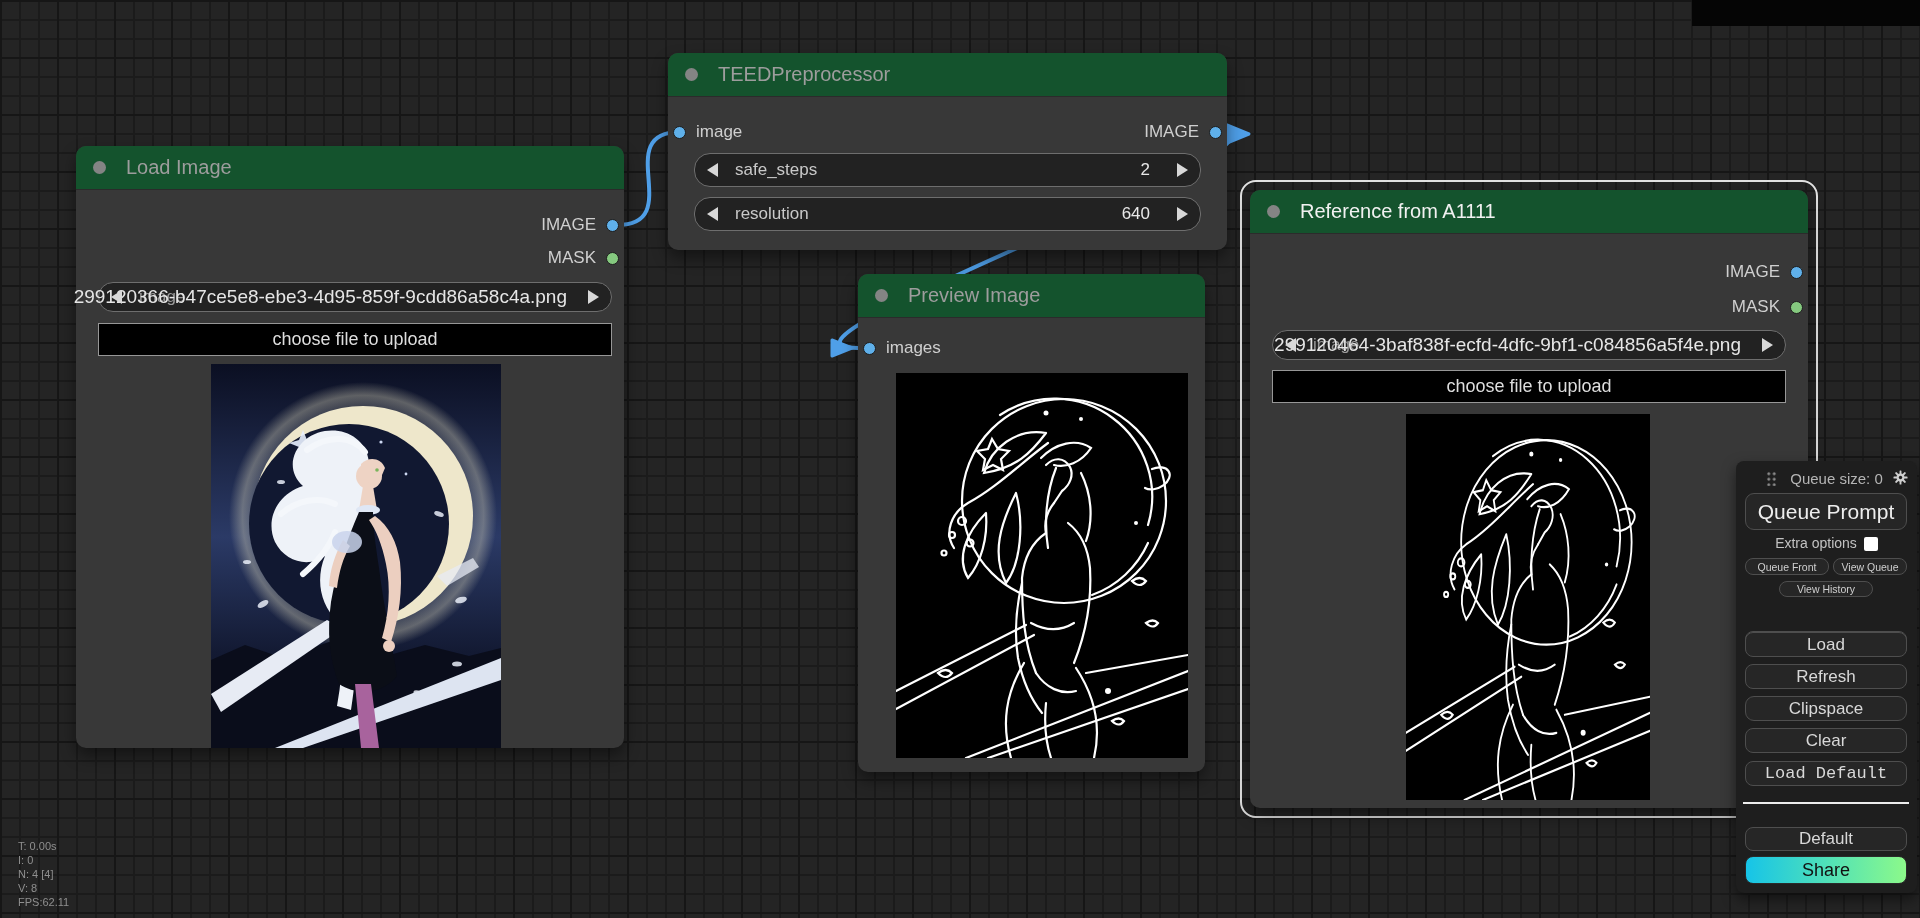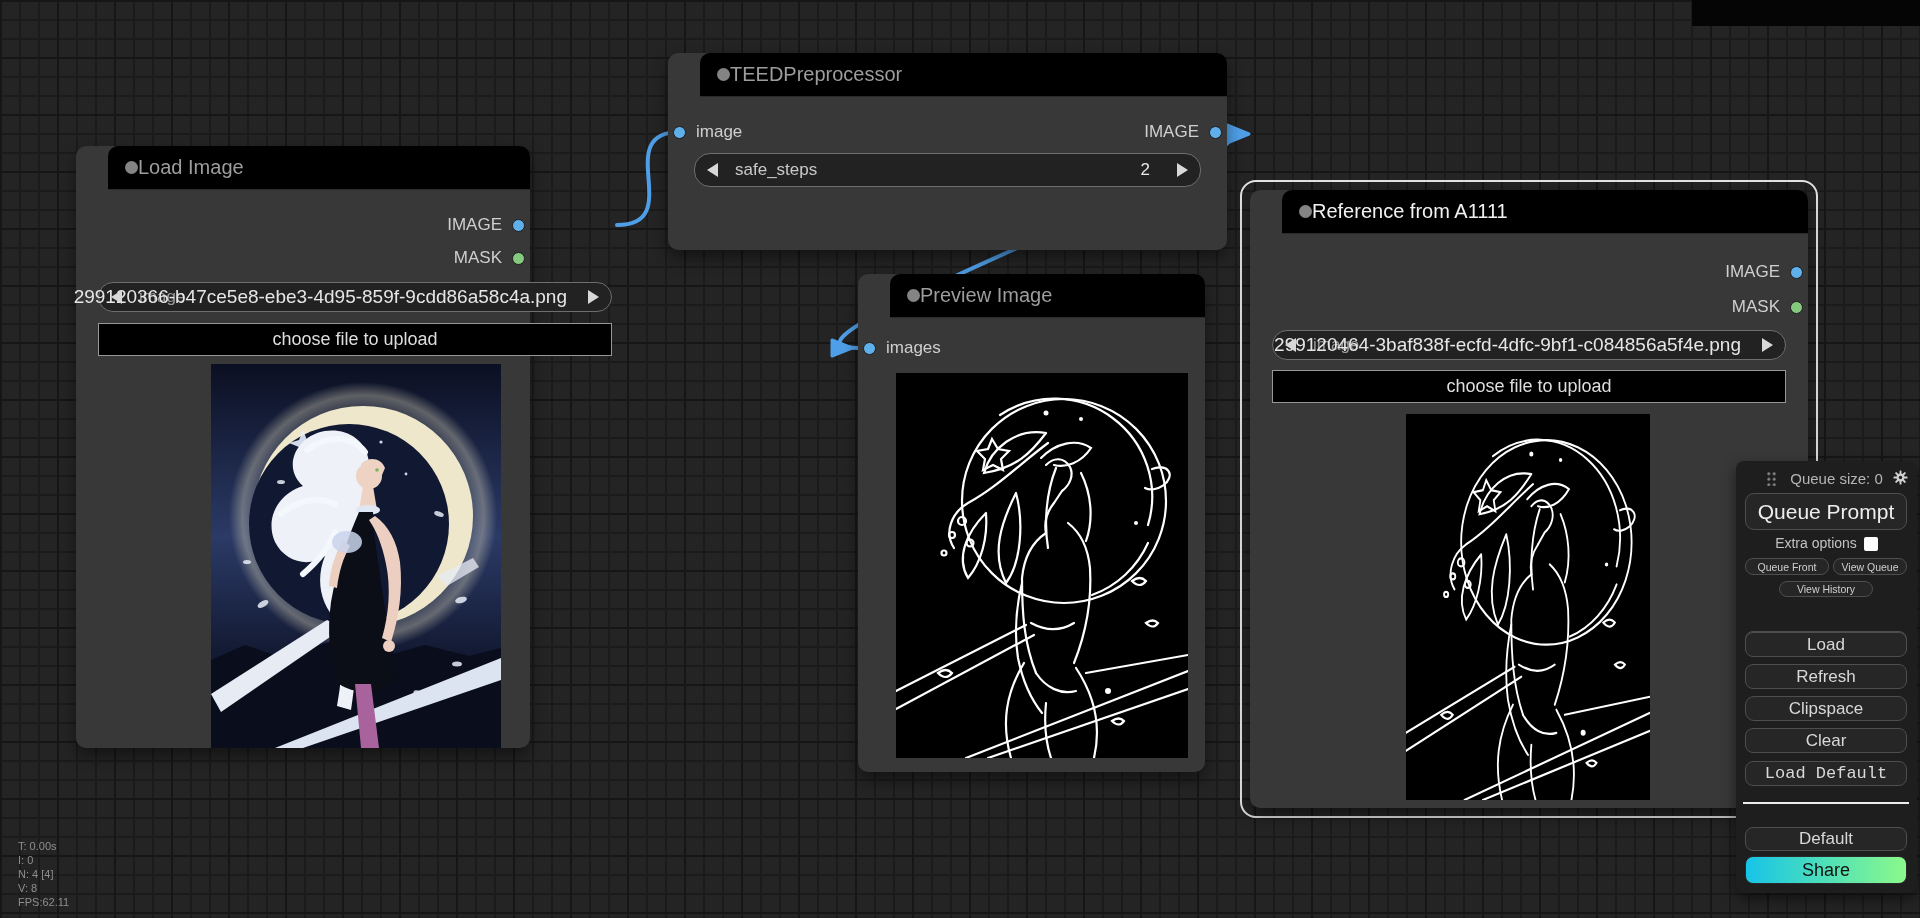--- a/index.html
+++ b/index.html
@@ -19,23 +19,23 @@
       linear-gradient(90deg,#1b1b1b 2px,transparent 2px);
     background-size:57px 57px,57px 57px,19px 19px,19px 19px;
   }
   .wires{position:absolute;inset:0;z-index:1;pointer-events:none;}
   
   .node{
     position:absolute;background:#383838;border-radius:10px;z-index:2;
     box-shadow:0 8px 16px rgba(0,0,0,.45);
   }
   .node-title{
-    height:44px;background:#000000;border-radius:10px 10px 0 0;
-    display:flex;align-items:center;gap:0;padding-left:17px;
-    border-bottom:1px solid #2b2b2b;box-sizing:border-box;margin-left:32px;
+    height:44px;background:#14532d;border-radius:10px 10px 0 0;
+    display:flex;align-items:center;gap:20px;padding-left:17px;
+    border-bottom:1px solid #2b2b2b;box-sizing:border-box;
   }
   .titledot{width:13px;height:13px;border-radius:50%;background:#848484;flex:0 0 auto;}
   .node-title .ttl{font-size:20px;color:#9d9d9d;white-space:nowrap;}
   .node-title .ttl.bright{color:#f1f1f1;}
   .slot{position:absolute;display:flex;align-items:center;gap:10px;height:26px;}
   .slot-label{font-size:17px;color:#cfcfcf;white-space:nowrap;}
   .dot{width:13px;height:13px;border-radius:50%;border:1px solid #1d1d1d;box-sizing:border-box;flex:0 0 auto;}
   .dot.blue{background:#5fb0ea;}
   .dot.green{background:#85c97f;}
   .combo{
@@ -104,21 +104,21 @@
 
 <div class="grid-bg"></div>
 
 <svg class="wires" width="1920" height="918" viewBox="0 0 1920 918">
   <path d="M617 225 C687 225 610 132 680 132" fill="none" stroke="#4f9fe8" stroke-width="4" stroke-linecap="round"></path>
   <path d="M1212 132 C1342 132 728 348 858 348" fill="none" stroke="#4f9fe8" stroke-width="4" stroke-linecap="round"></path>
   <polygon points="1227,125 1249,134 1227,143" fill="#4f9fe8" stroke="#4f9fe8" stroke-width="3" stroke-linejoin="round"></polygon>
   <polygon points="832,340 852,348 832,356" fill="#4f9fe8" stroke="#4f9fe8" stroke-width="3" stroke-linejoin="round"></polygon>
 </svg>
 
-<div class="node" style="left:76px;top:146px;width:454px;height:602px;">
+<div class="node" style="left:76px;top:146px;width:548px;height:602px;">
   <div class="node-title">
     <div class="titledot"></div>
     <span class="ttl">Load Image</span>
   </div>
   <div class="slot" style="right:5px;top:66px;">
     <span class="slot-label">IMAGE</span>
     <div class="dot blue"></div>
   </div>
   <div class="slot" style="right:5px;top:99px;">
     <span class="slot-label">MASK</span>
@@ -203,20 +203,26 @@
   <div class="slot" style="right:5px;top:66px;">
     <span class="slot-label">IMAGE</span>
     <div class="dot blue"></div>
   </div>
   <div class="combo" style="left:26px;top:100px;width:507px;height:34px;">
     <span class="wlabel">safe_steps</span>
     <span class="wval">2</span>
     <div class="tri-l"></div>
     <div class="tri-r"></div>
   </div>
+  <div class="combo" style="left:26px;top:144px;width:507px;height:34px;">
+    <span class="wlabel">resolution</span>
+    <span class="wval">640</span>
+    <div class="tri-l"></div>
+    <div class="tri-r"></div>
+  </div>
 </div>
 
 <div class="node" style="left:858px;top:274px;width:347px;height:498px;">
   <div class="node-title">
     <div class="titledot"></div>
     <span class="ttl">Preview Image</span>
   </div>
   <div class="slot" style="left:5px;top:61px;">
     <div class="dot blue"></div>
     <span class="slot-label">images</span>

